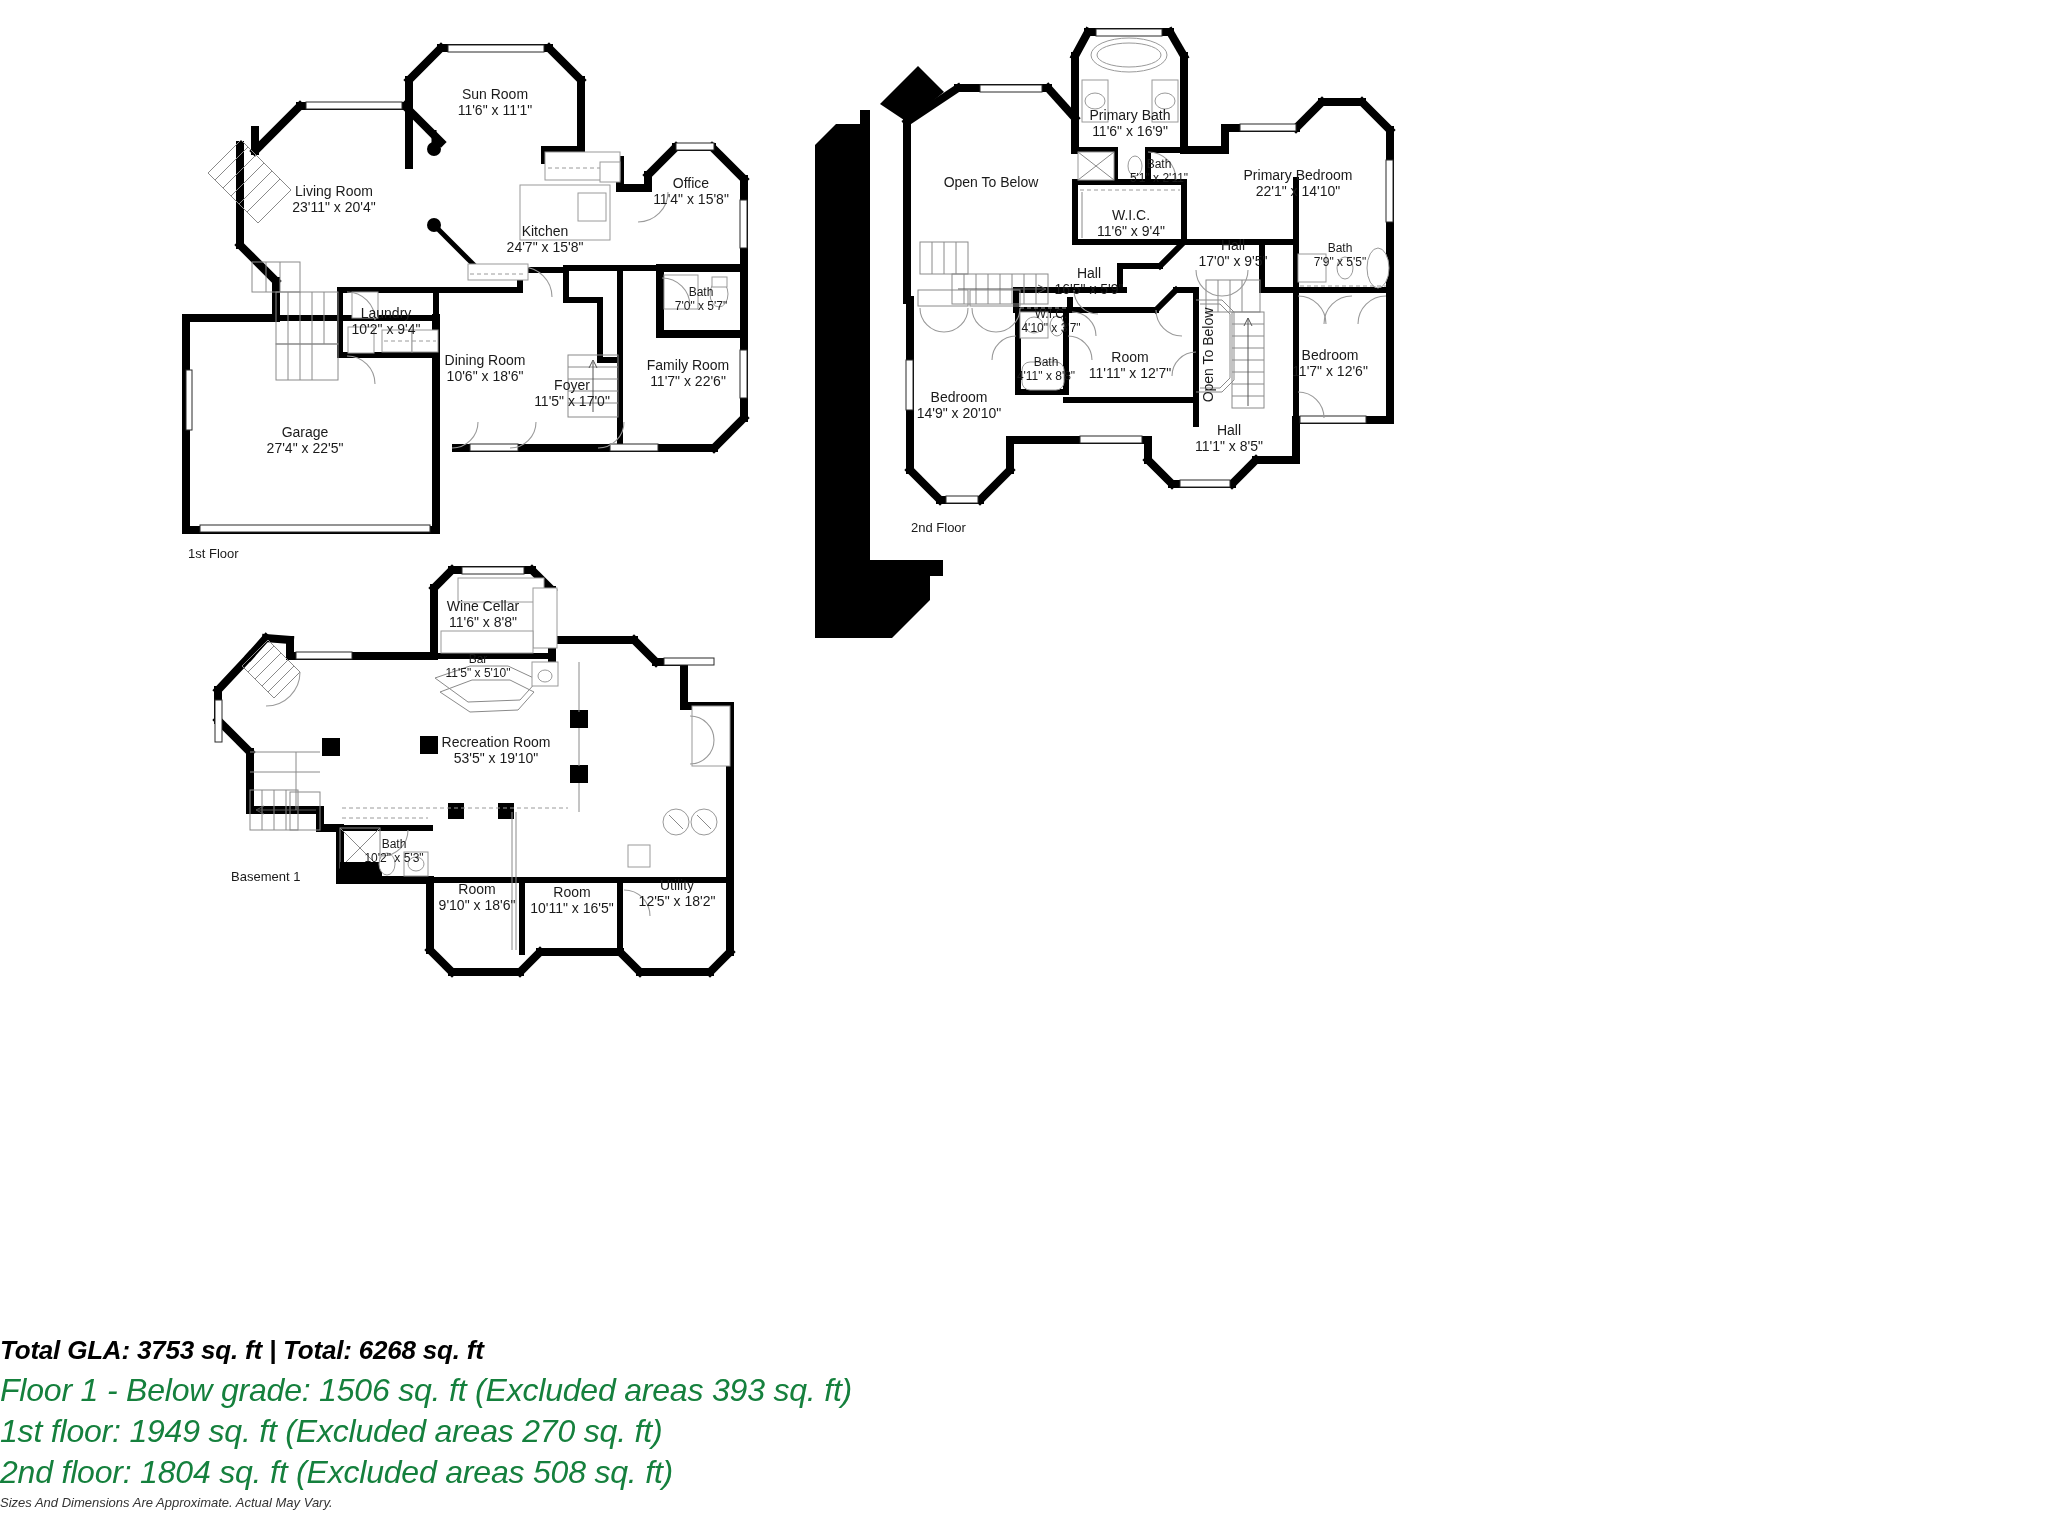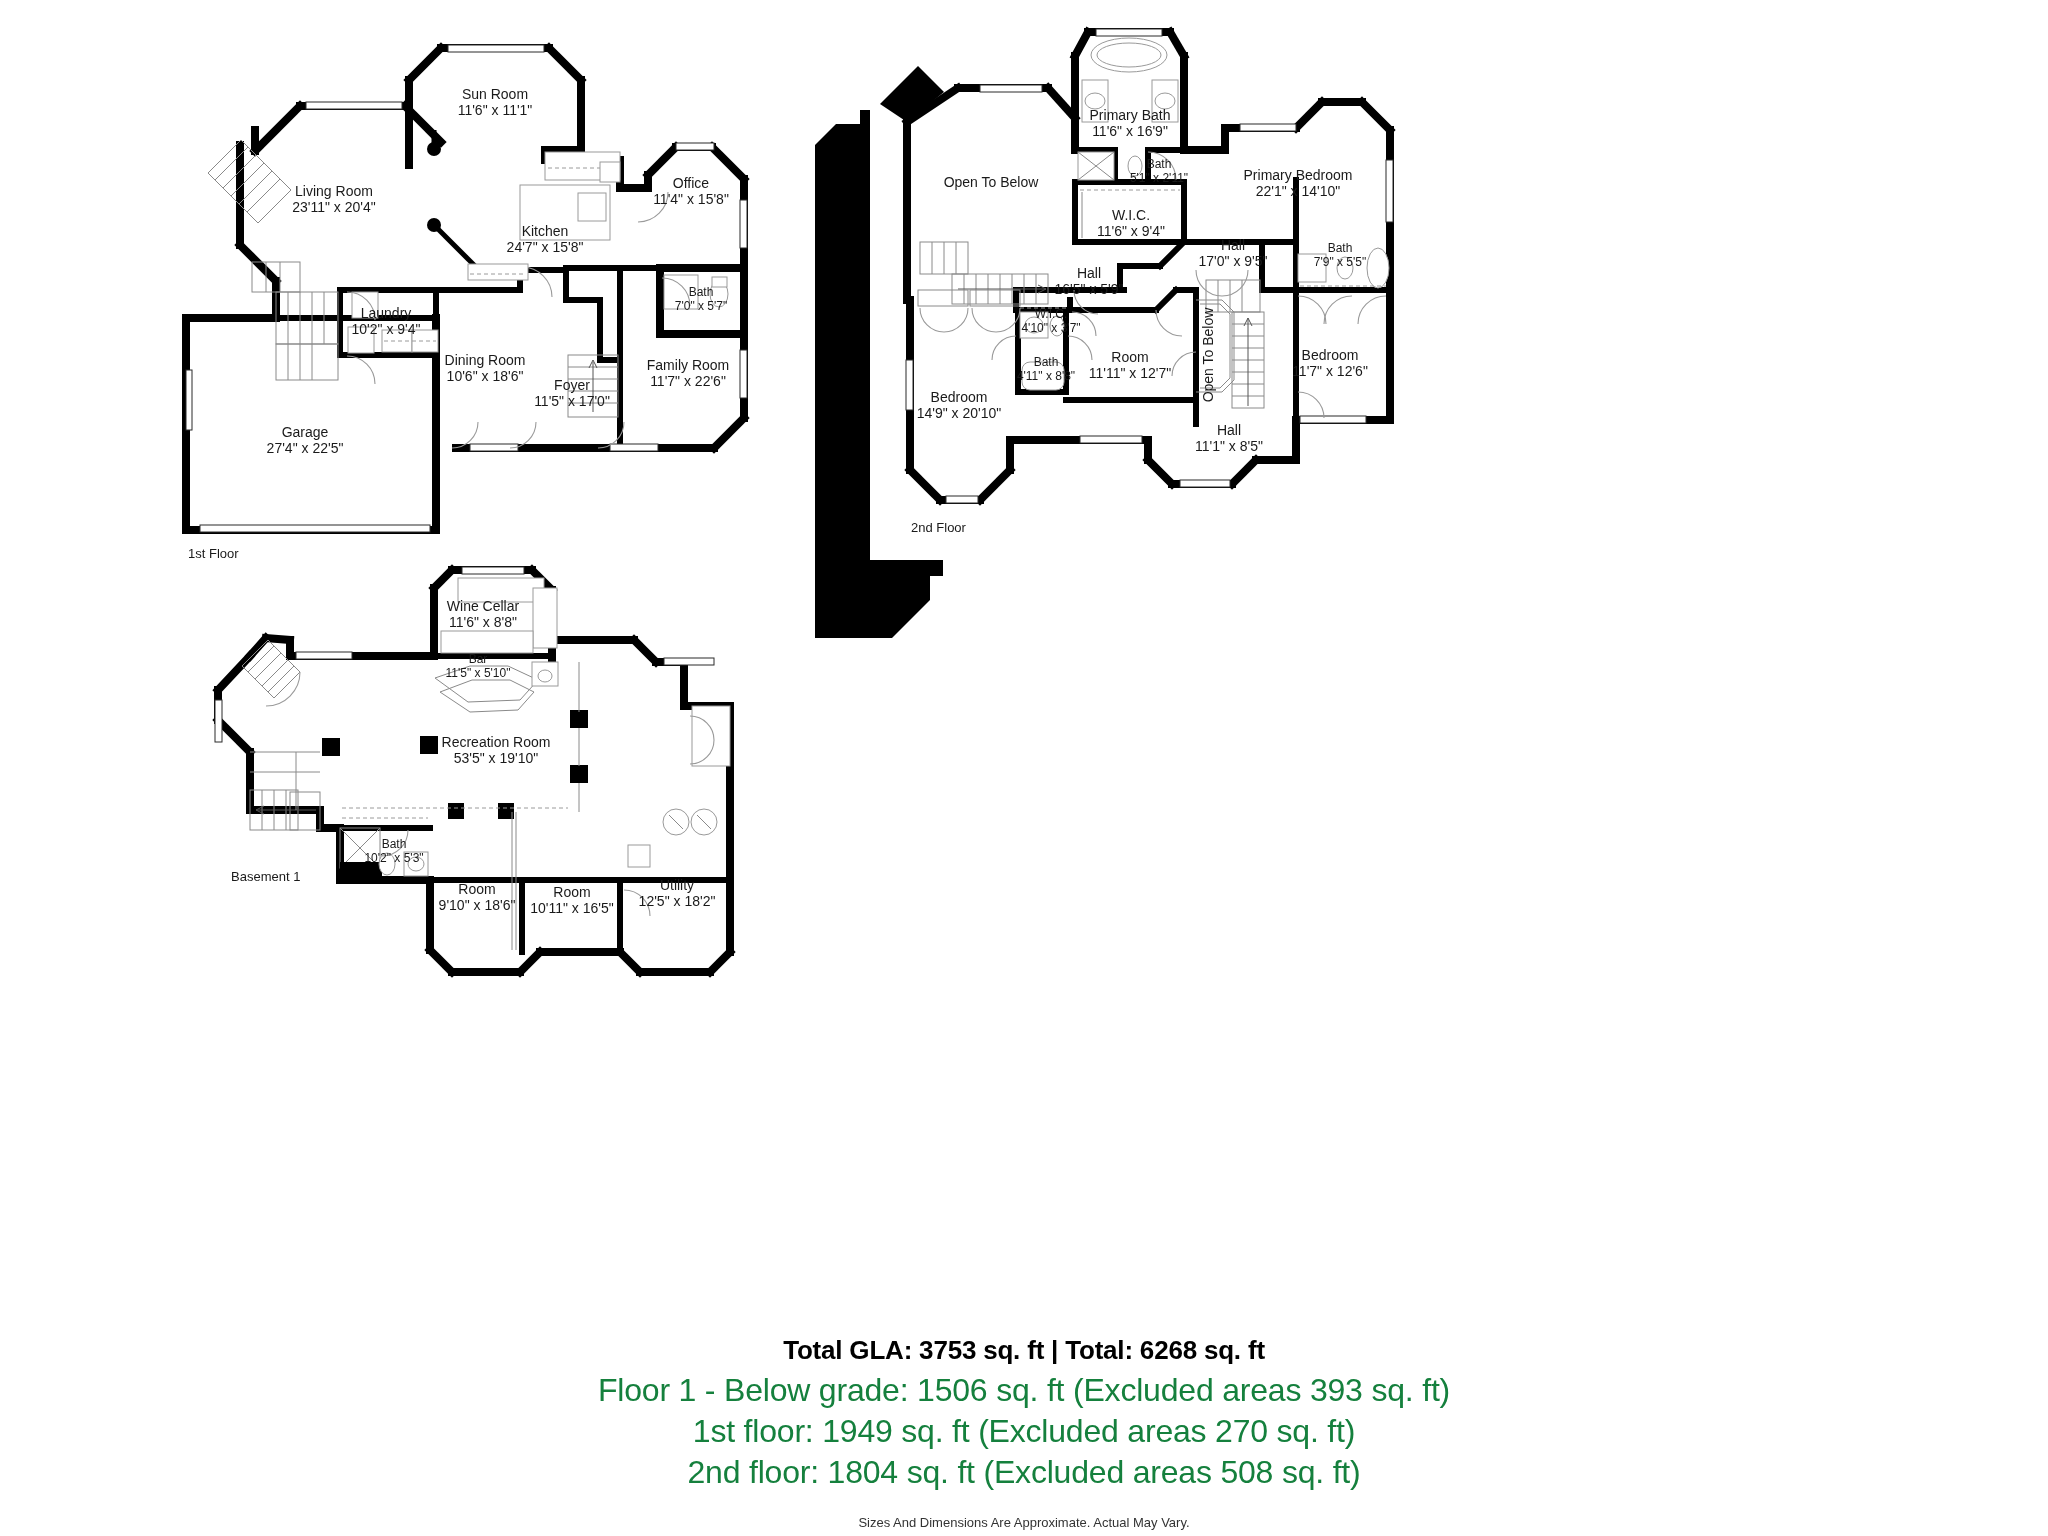--- a/index.html
+++ b/index.html
@@ -83,37 +83,38 @@
     stroke: #9a9a9a;
     stroke-width: 1;
     stroke-dasharray: 4 3;
   }
 
   #footer {
     position: absolute;
     left: 0;
     right: 0;
     top: 1335px;
-    text-align: center;
+    text-align: left;
+    font-style: italic;
   }
   #footer .gla {
     font-size: 26px;
     font-weight: bold;
     color: #000000;
     letter-spacing: -0.2px;
     margin-bottom: 4px;
   }
   #footer .sq-line {
     font-size: 32px;
     color: #15803d;
     line-height: 1.28;
     letter-spacing: -0.2px;
   }
   #footer .disclaimer {
-    margin-top: 22px;
+    margin-top: 2px;
     font-size: 13px;
     color: #333333;
   }
 </style>
 </head>
 <body>
 
 <svg id="sheet" viewBox="0 0 2048 1536" xmlns="http://www.w3.org/2000/svg">
 
   <g>

